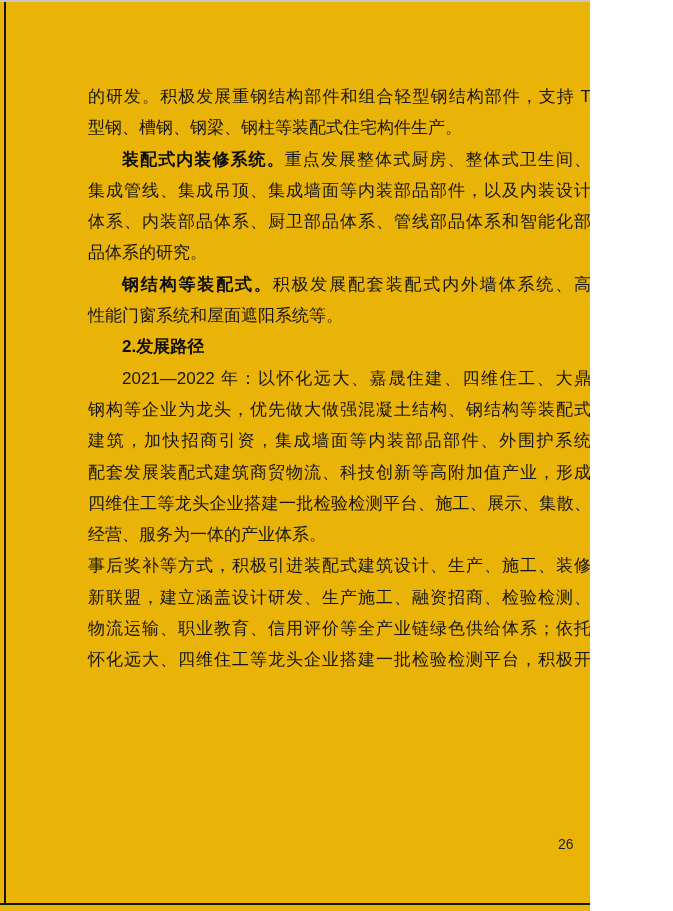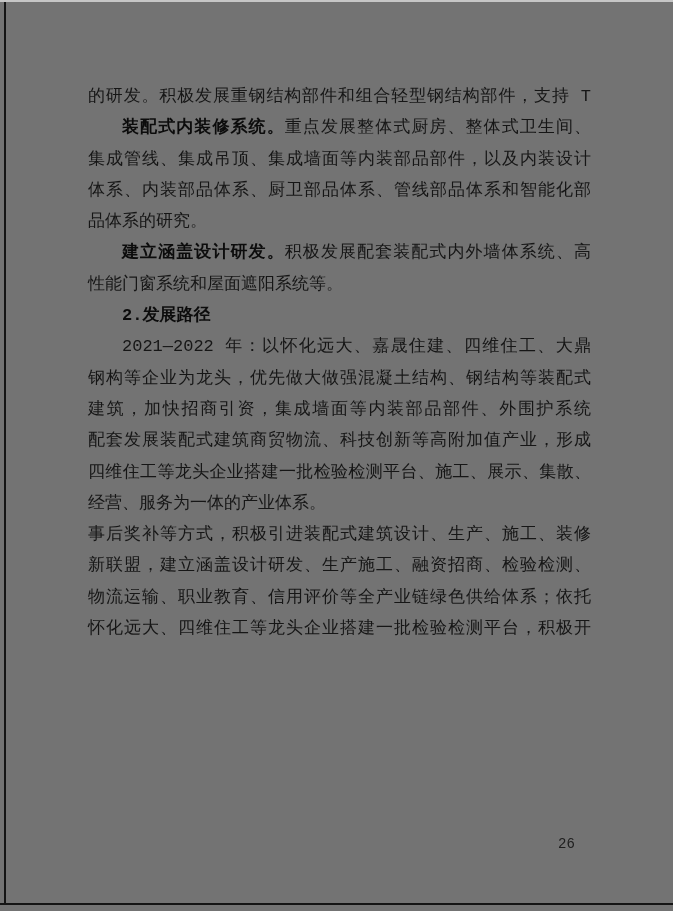--- a/index.html
+++ b/index.html
@@ -2,25 +2,25 @@
 <html><head>
 <meta charset="utf-8">
 <style>
   html, body {
     margin: 0;
     padding: 0;
     background: #ffffff;
   }
   .page {
     position: relative;
-    width: 673px;
+    width: 590px;
     height: 911px;
-    background: #737373;
+    background: #eab308;
     overflow: hidden;
-    font-family: Liberation Mono, monospace;
+    font-family: Liberation Sans, sans-serif;
   }
   .border-top {
     position: absolute;
     top: 0; left: 0;
     width: 673px; height: 2px;
     background: #c6c6c6;
   }
   .border-left {
     position: absolute;
     top: 2px; left: 4px;
@@ -71,25 +71,26 @@
 <body>
 
 <div class="page">
 
   <div class="border-top"></div>
   <div class="border-left"></div>
   <div class="border-bottom"></div>
 
   <div class="content">
     <div class="line j"><span class="b"></span><span>的研发。积极发展重钢结构部件和组合轻型钢结构部件，支持 T</span></div>
+    <div class="line"><span class="b"></span><span>型钢、槽钢、钢梁、钢柱等装配式住宅构件生产。</span></div>
     <div class="line j ind"><span class="b">装配式内装修系统。</span><span>重点发展整体式厨房、整体式卫生间、</span></div>
     <div class="line j"><span class="b"></span><span>集成管线、集成吊顶、集成墙面等内装部品部件，以及内装设计</span></div>
     <div class="line j"><span class="b"></span><span>体系、内装部品体系、厨卫部品体系、管线部品体系和智能化部</span></div>
     <div class="line"><span class="b"></span><span>品体系的研究。</span></div>
-    <div class="line j ind"><span class="b">建立涵盖设计研发。</span><span>积极发展配套装配式内外墙体系统、高</span></div>
+    <div class="line j ind"><span class="b">钢结构等装配式。</span><span>积极发展配套装配式内外墙体系统、高</span></div>
     <div class="line"><span class="b"></span><span>性能门窗系统和屋面遮阳系统等。</span></div>
     <div class="line ind"><span class="b">2.发展路径</span><span></span></div>
     <div class="line j ind"><span class="b"></span><span>2021—2022 年：以怀化远大、嘉晟住建、四维住工、大鼎</span></div>
     <div class="line j"><span class="b"></span><span>钢构等企业为龙头，优先做大做强混凝土结构、钢结构等装配式</span></div>
     <div class="line j"><span class="b"></span><span>建筑，加快招商引资，集成墙面等内装部品部件、外围护系统</span></div>
     <div class="line j"><span class="b"></span><span>配套发展装配式建筑商贸物流、科技创新等高附加值产业，形成</span></div>
     <div class="line j"><span class="b"></span><span>四维住工等龙头企业搭建一批检验检测平台、施工、展示、集散、</span></div>
     <div class="line"><span class="b"></span><span>经营、服务为一体的产业体系。</span></div>
     <div class="line j"><span class="b"></span><span>事后奖补等方式，积极引进装配式建筑设计、生产、施工、装修</span></div>
     <div class="line j"><span class="b"></span><span>新联盟，建立涵盖设计研发、生产施工、融资招商、检验检测、</span></div>

